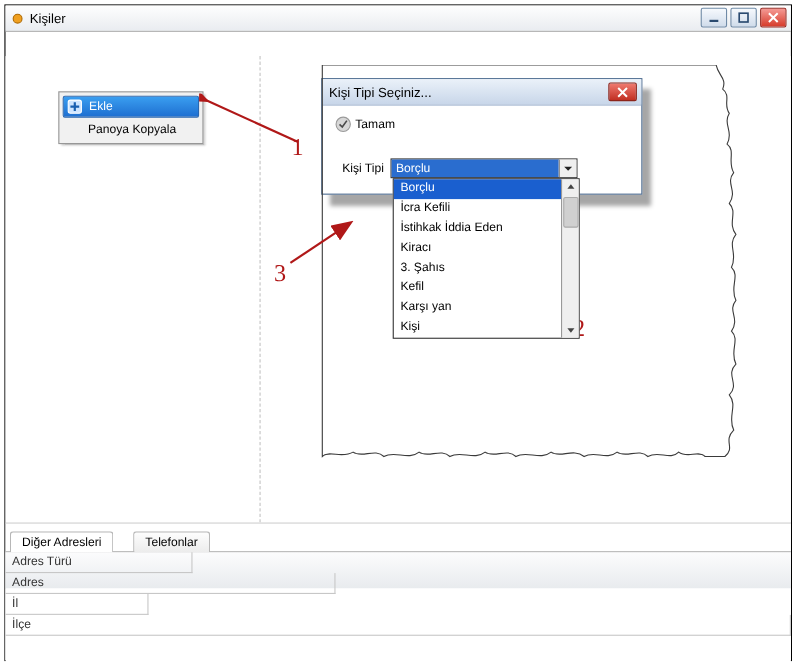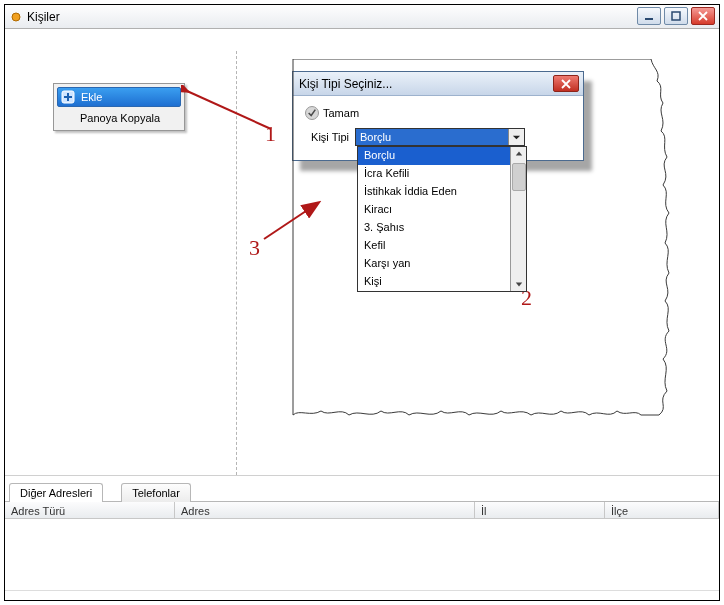--- a/index.html
+++ b/index.html
@@ -119,21 +119,21 @@
     width:26px; height:17px;
     border-radius:2px;
     background: linear-gradient(#ef7a70,#c12f22);
     border:1px solid #8c241a;
     display:flex; align-items:center; justify-content:center;
     cursor:pointer;
   }
   .dialog-body {
     padding:10px 10px 14px 10px;
   }
-  .ok-row { display:flex; align-items:center; gap:4px; margin-bottom:8px; margin-left:2px;}
+  .ok-row { display:flex; align-items:center; gap:4px; margin-bottom:24px; margin-left:2px;}
   .check-icon {
     width:14px; height:14px;
     border-radius:50%;
     background: #d7d7d7;
     border:1px solid #9a9a9a;
     display:inline-flex; align-items:center; justify-content:center;
     cursor:pointer;
   }
   .combo-row { display:flex; align-items:center; gap:6px; }
   .combo-label { width:46px; text-align:right;}
@@ -227,23 +227,24 @@
     border-top-left-radius:3px;
     border-top-right-radius:3px;
     cursor:pointer;
     position:relative;
     top:1px;
   }
   .tab.active { background:#fff; z-index:2;}
   .tab + .tab { margin-left:2px;}
   .grid-header {
     border-top:1px solid #b7b7b7;
-    height:18px;
+    height:34px;
     display:flex;
     background:linear-gradient(#fcfcfd,#e8ebee);
+    flex-direction:column;
   }
   .gh-cell {
     border-right:1px solid #c7c7c7;
     border-bottom:1px solid #c7c7c7;
     padding:3px 6px;
     font-size:11px;
     color:#333;
     cursor:pointer;
   }
   .grid-body {

